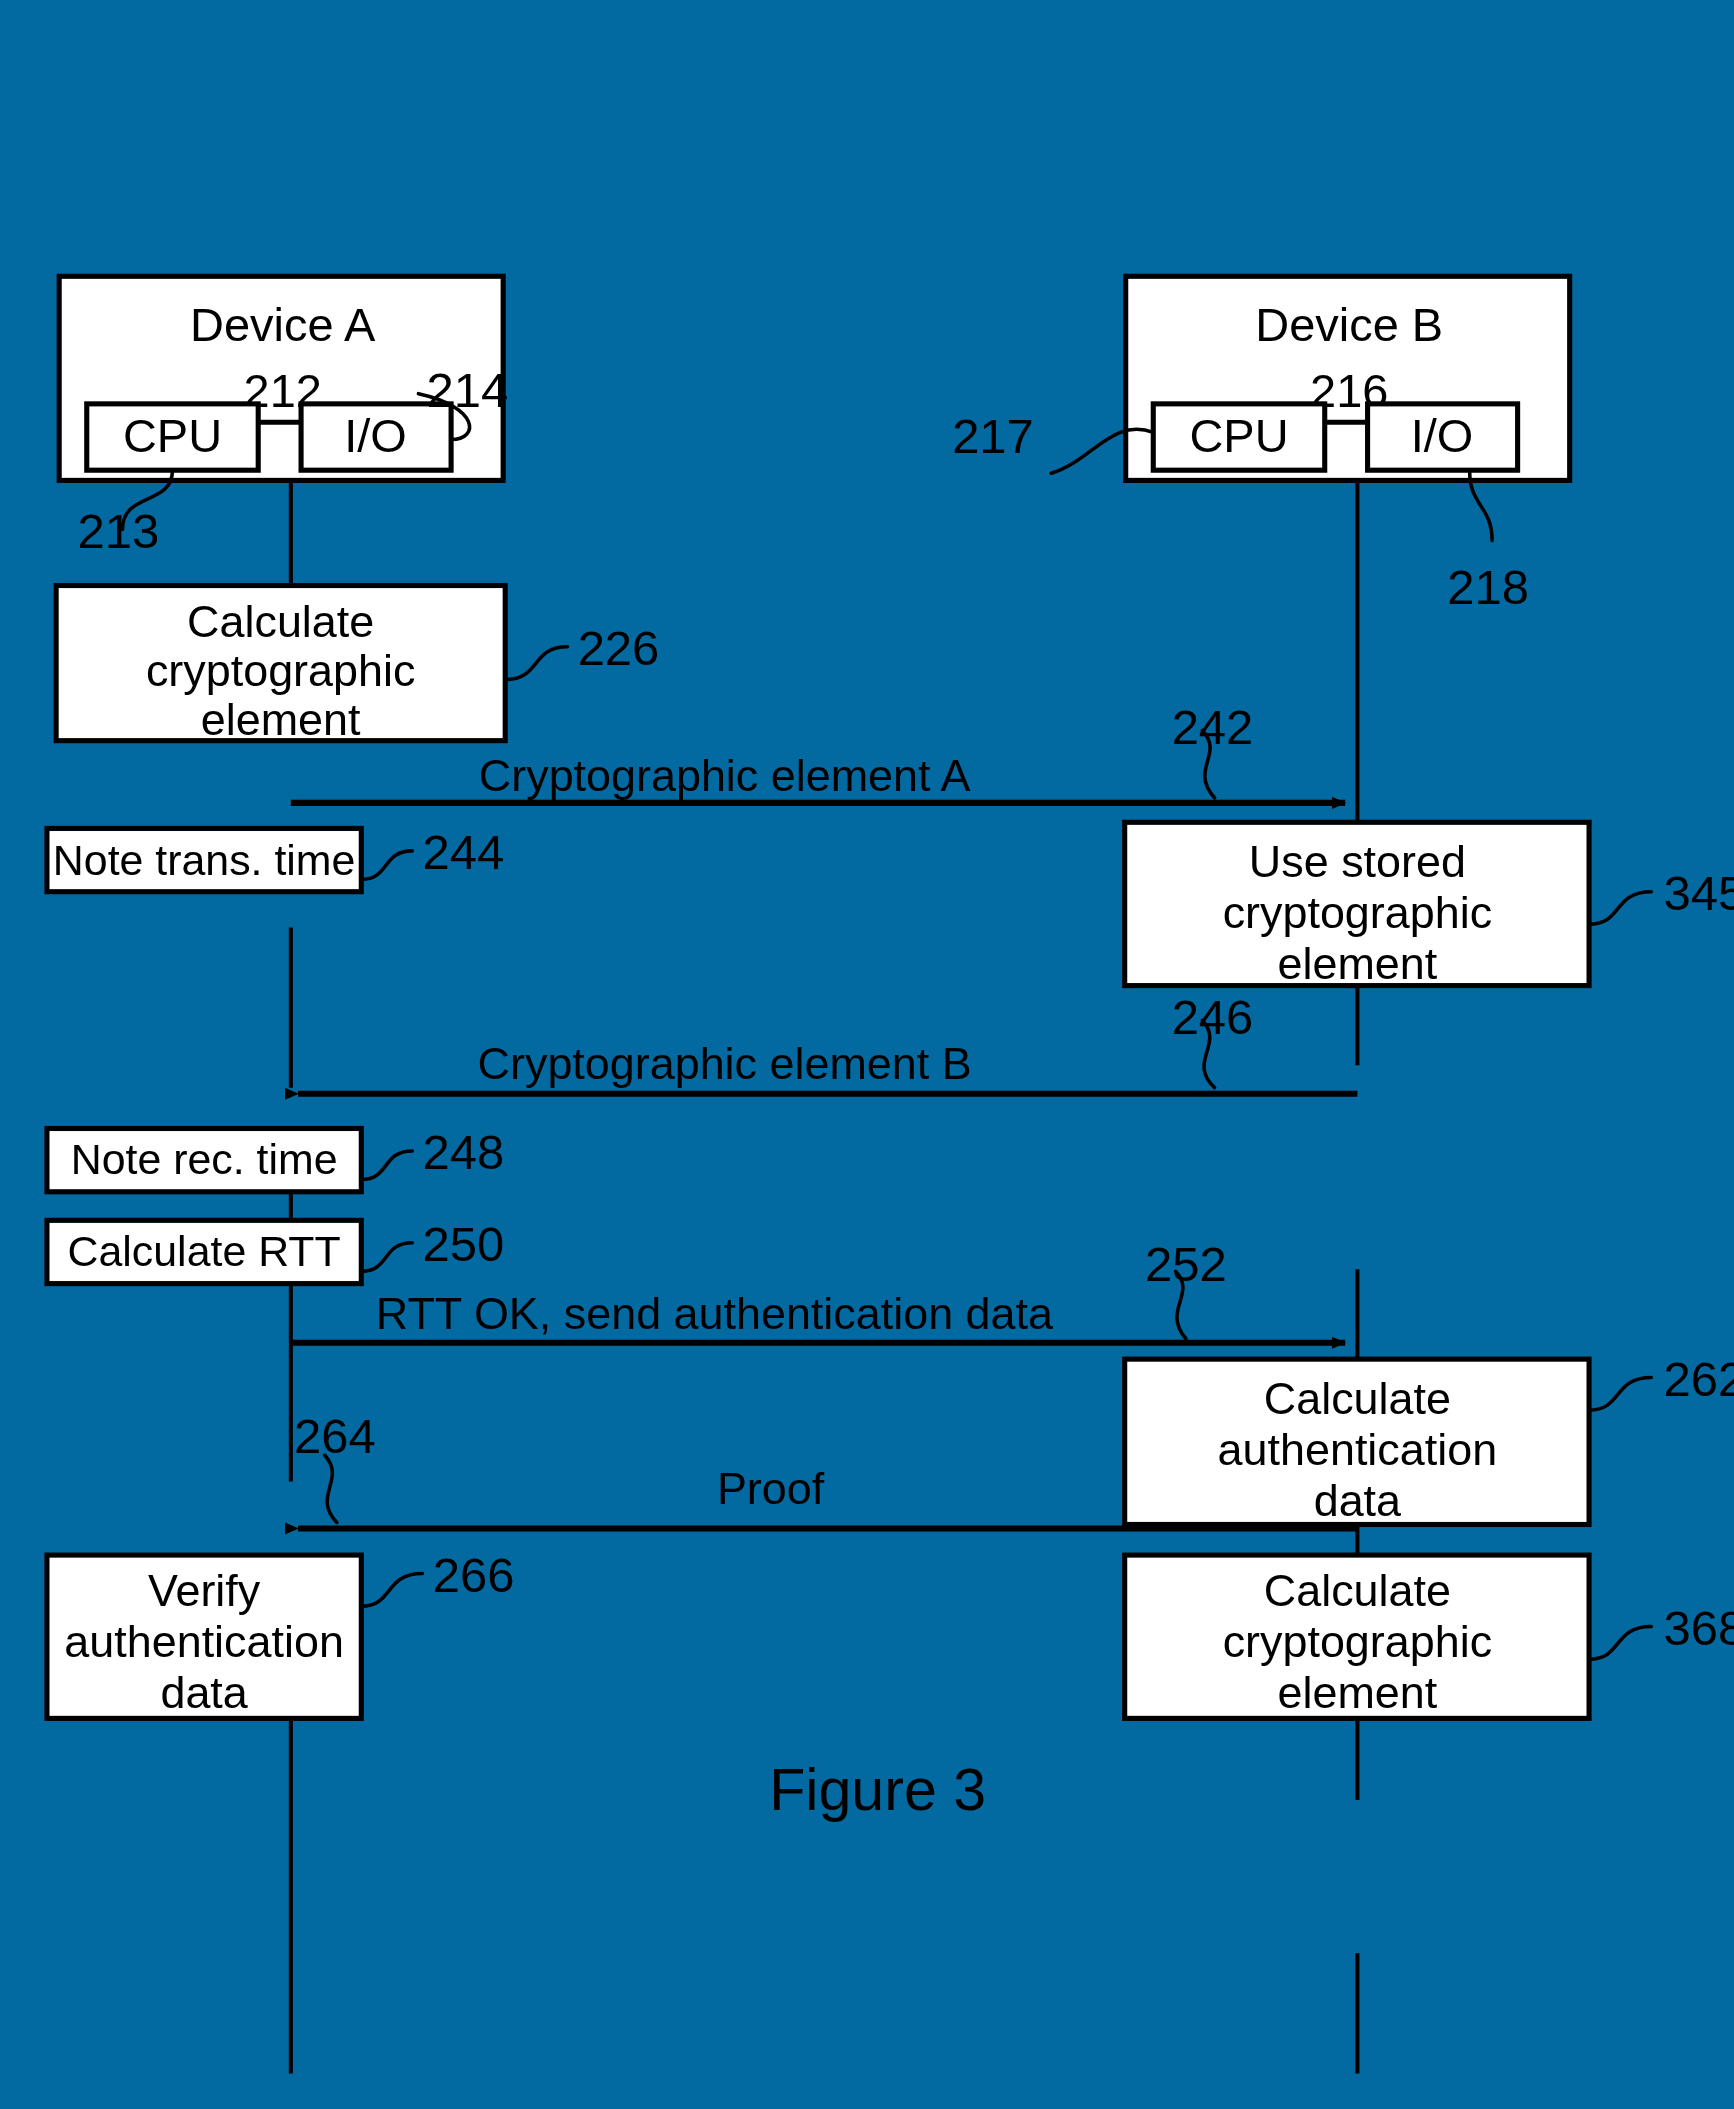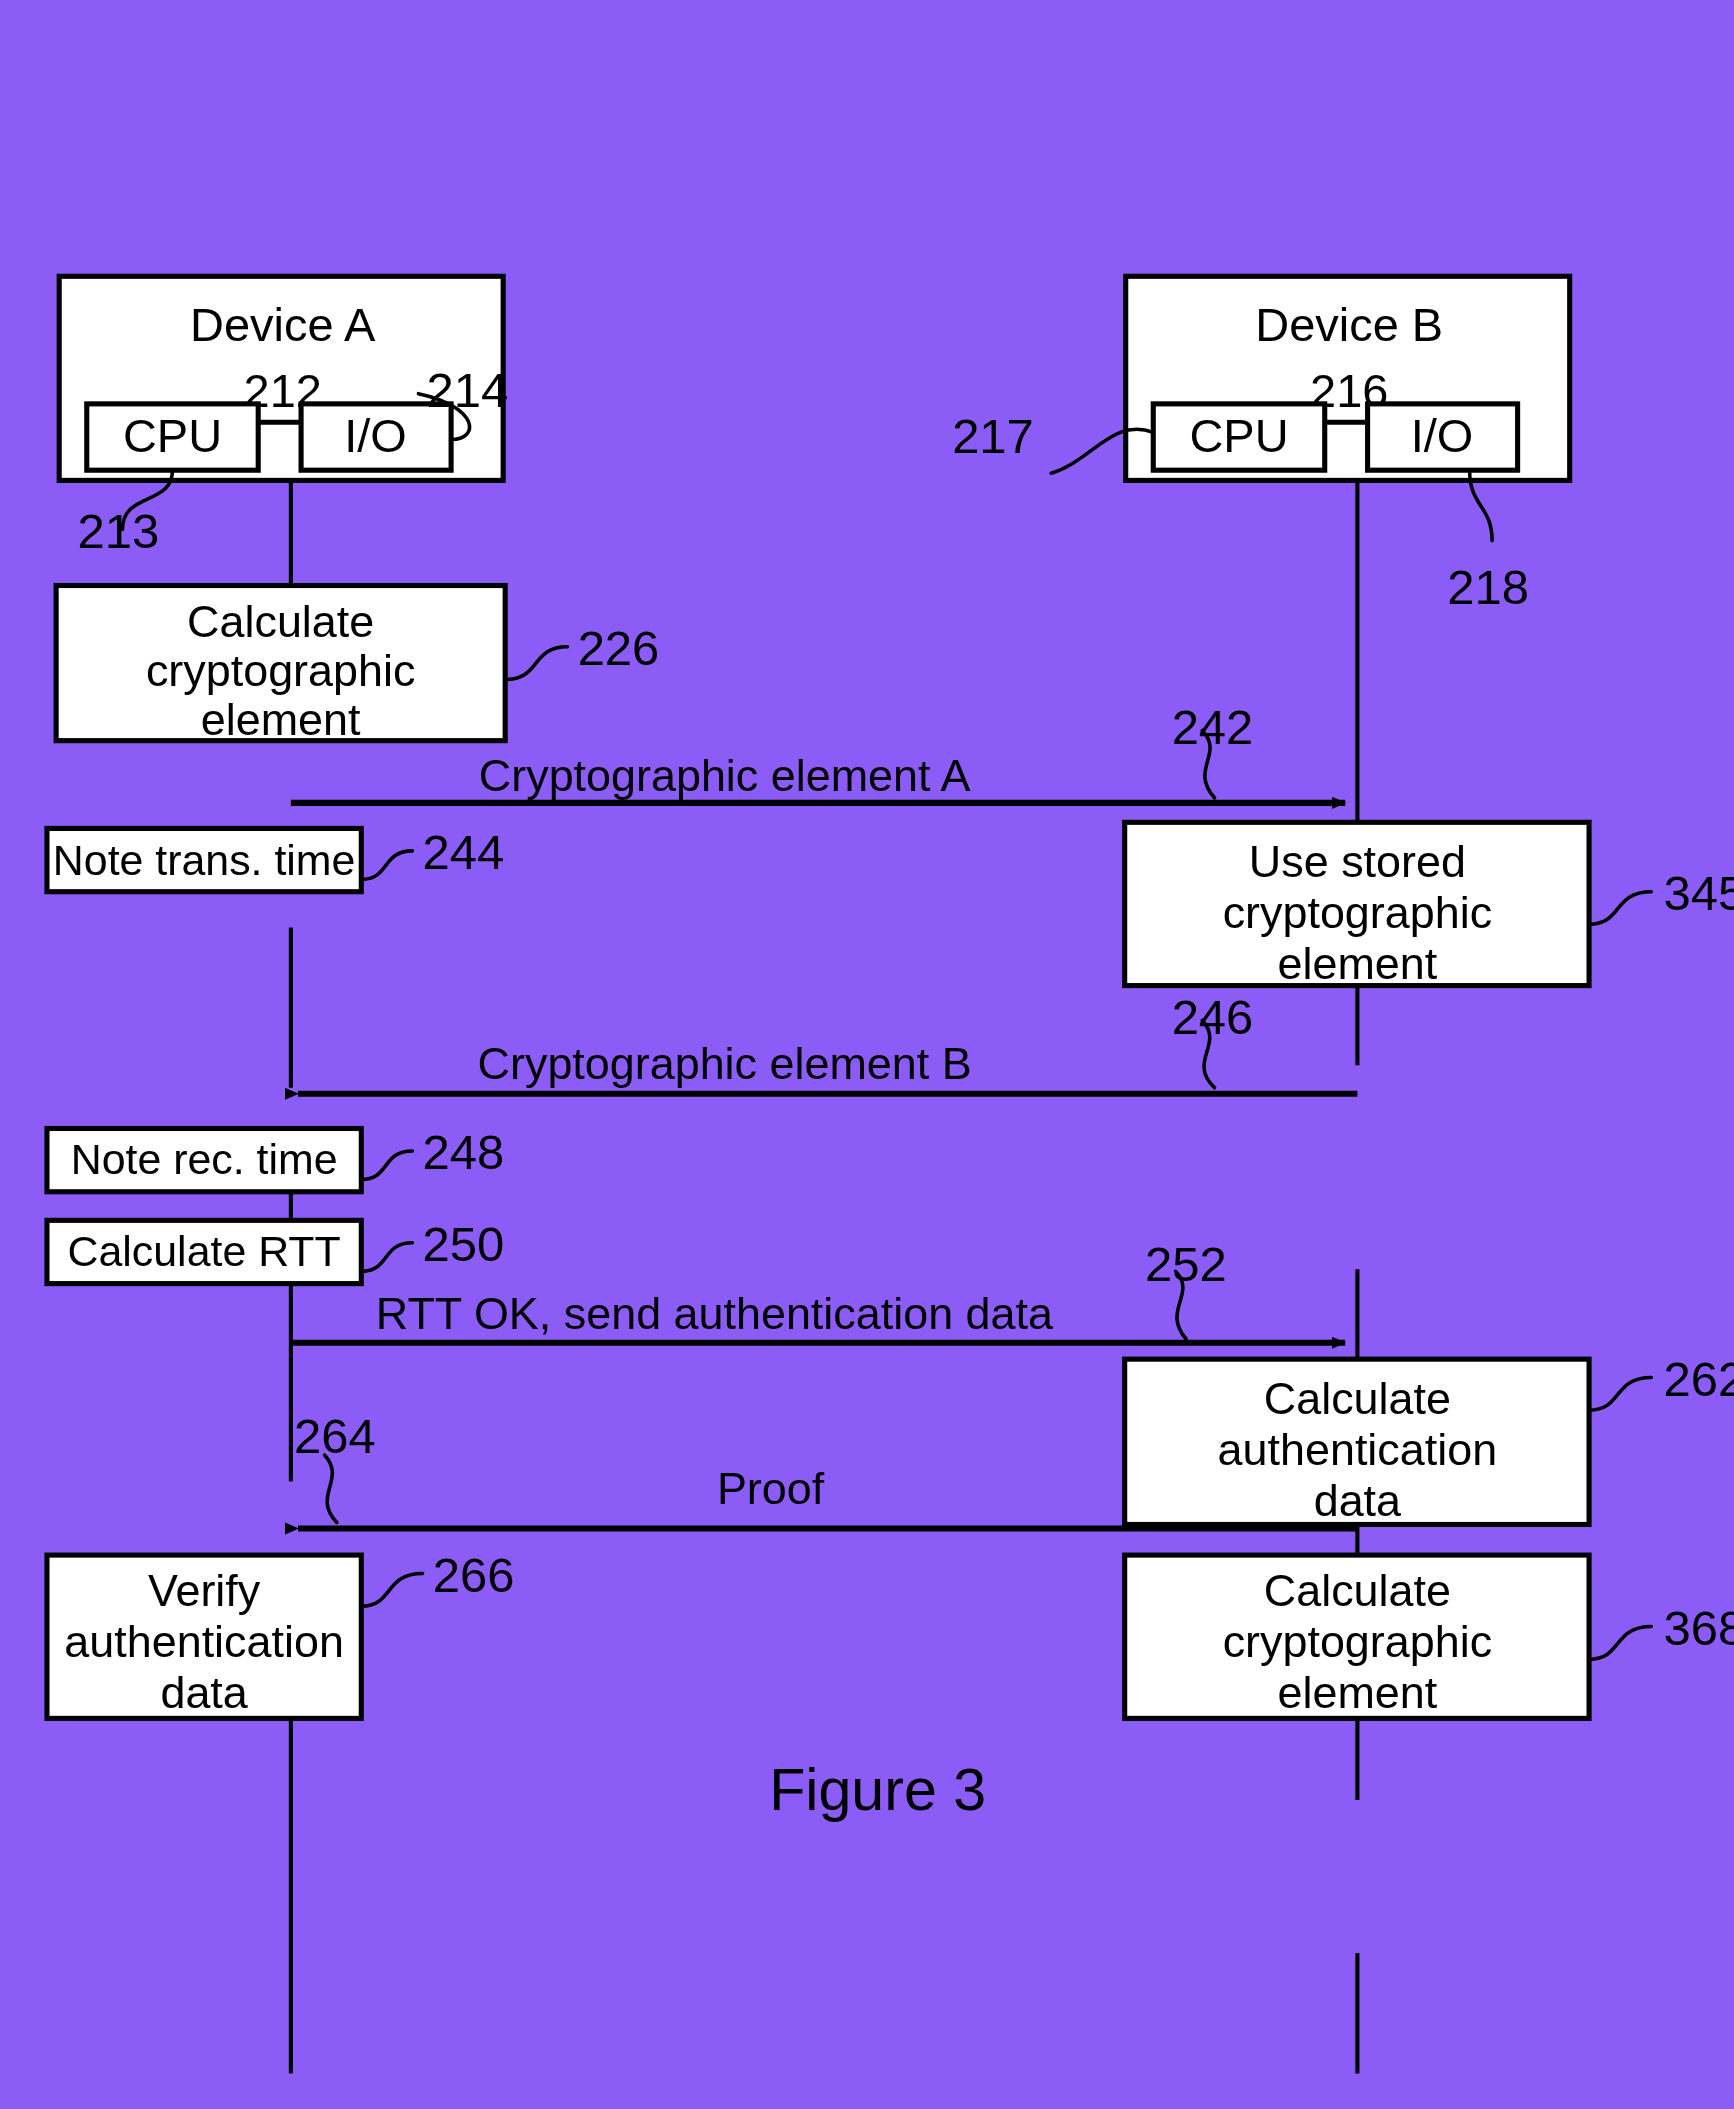--- a/index.html
+++ b/index.html
@@ -4,21 +4,21 @@
 <style>
   html, body {
     margin: 0;
     padding: 0;
     background: #ffffff;
   }
   #figure-root {
     position: relative;
     width: 1735px;
     height: 2110px;
-    background: #8b5cf6;
+    background: #0369a1;
     font-family: "Liberation Sans", sans-serif;
     overflow: hidden;
   }
   svg#diagram {
     position: absolute;
     inset: 0;
     width: 1735px;
     height: 2110px;
     display: block;
   }

